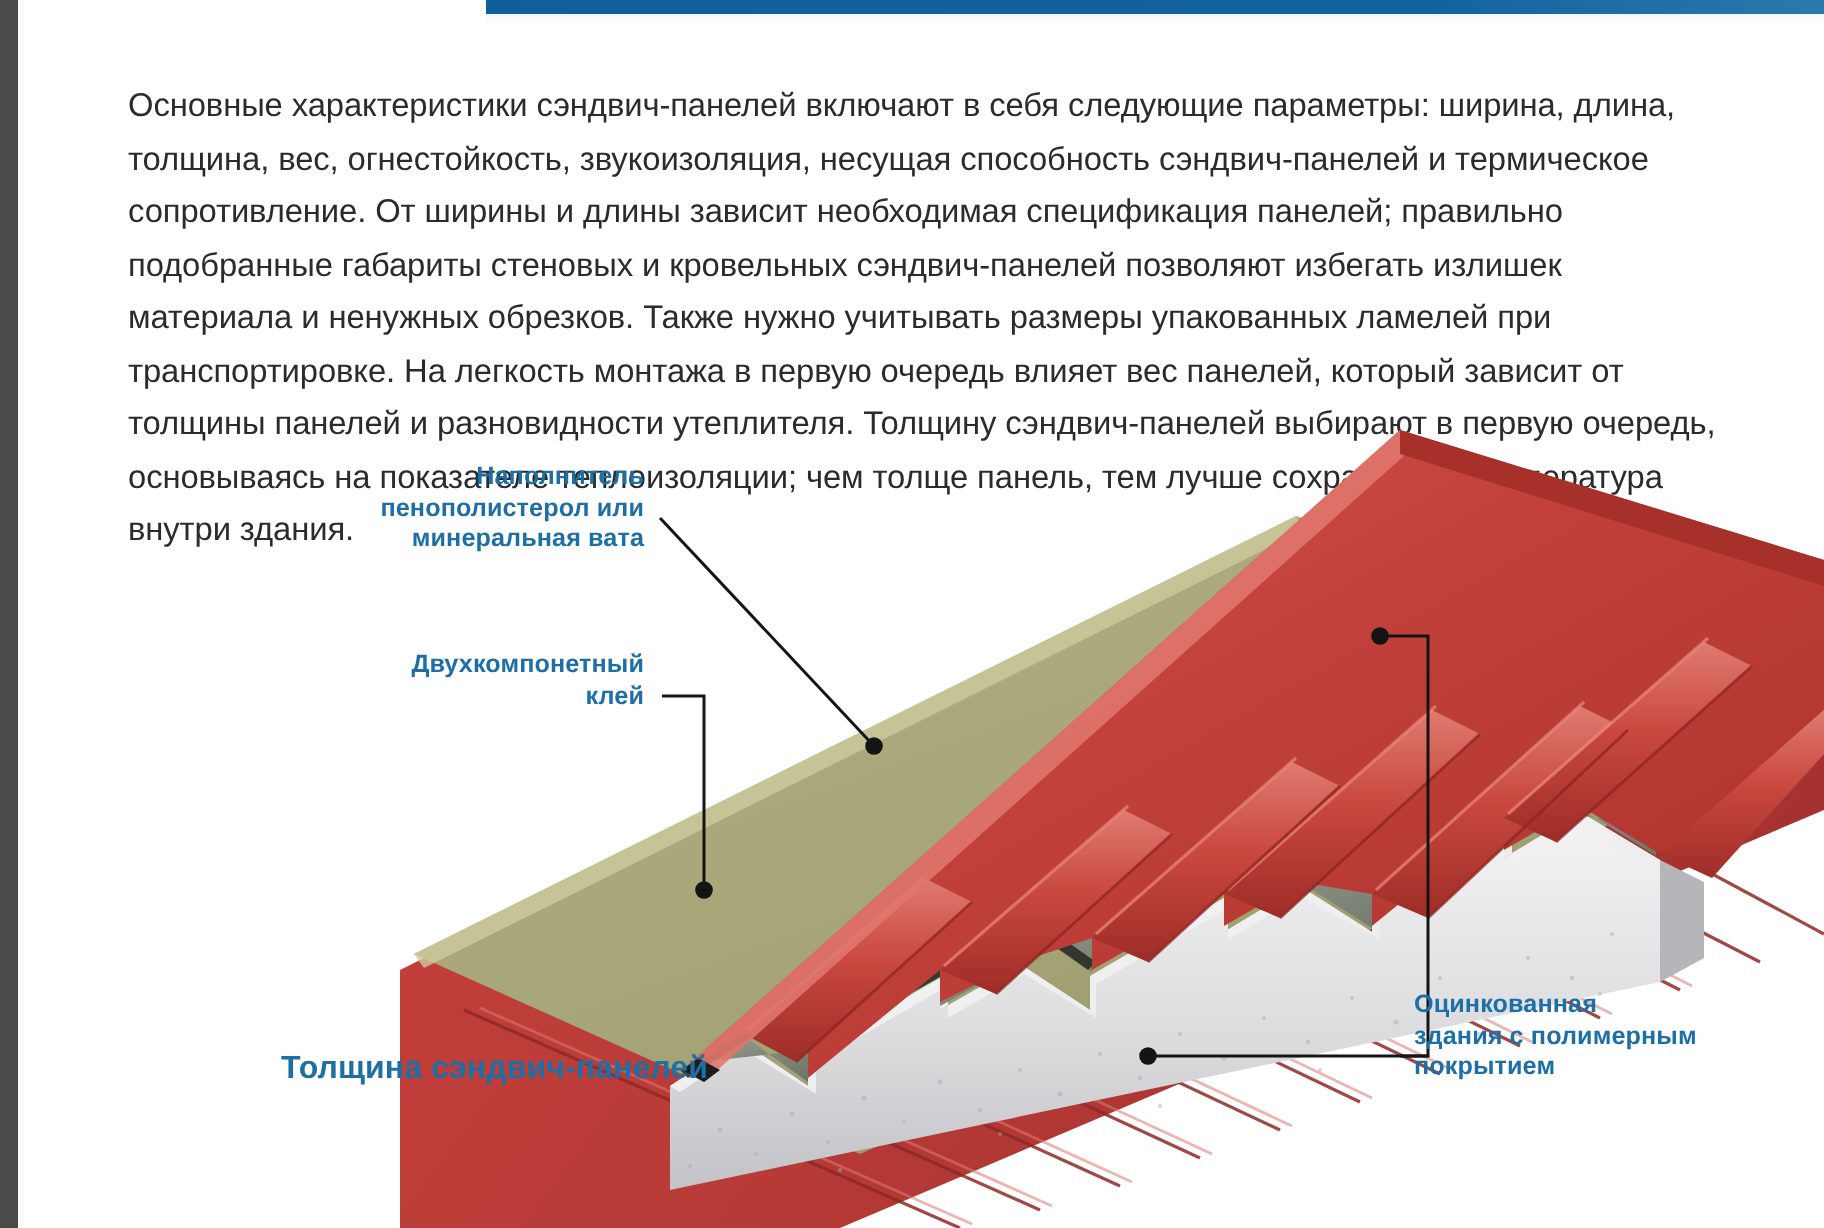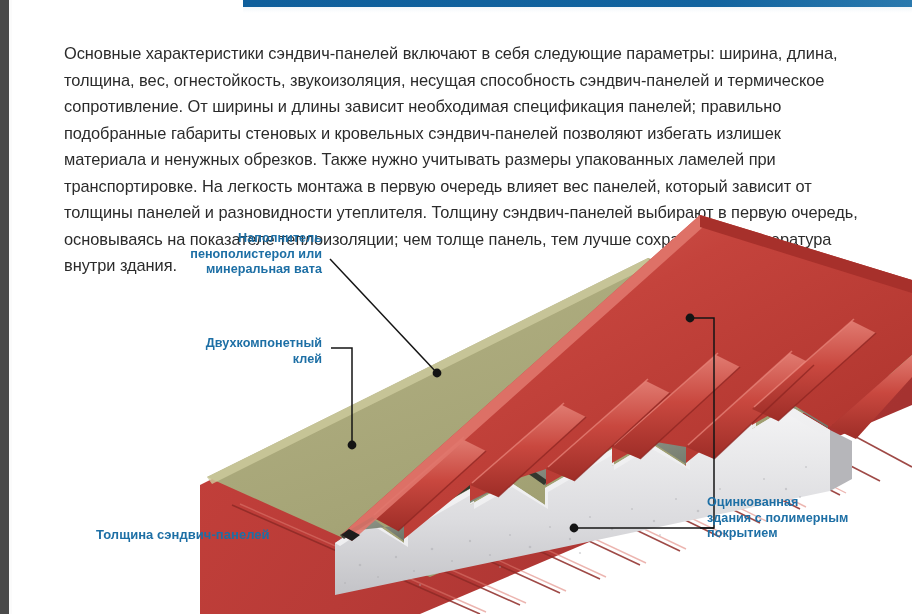--- a/index.html
+++ b/index.html
@@ -54,23 +54,23 @@
   .lbl{
     position:absolute;
     color:#1d6fa5;
     font-weight:bold;
     font-size:12.6px;
     line-height:15.5px;
     letter-spacing:0.05px;
     white-space:pre-line;
   }
   .lbl-filler{left:168px;top:26px;width:154px;text-align:right;}
-  .lbl-glue{left:168px;top:131px;width:154px;text-align:right;}
+  .lbl-glue{left:168px;top:120px;width:154px;text-align:right;}
   .lbl-steel{left:707px;top:290px;width:165px;text-align:left;}
-  .lbl-thickness{left:64px;top:322px;width:290px;text-align:left;font-size:13px;margin-left:32px;}
+  .lbl-thickness{left:64px;top:322px;width:290px;text-align:right;font-size:16px;}
 
   .leaders{position:absolute;left:0;top:0;width:912px;height:409px;}
 </style>
 </head>
 <body>
 
 <div class="page">
 
   <div class="left-gutter"></div>
   <div class="left-gutter-inner"></div>

